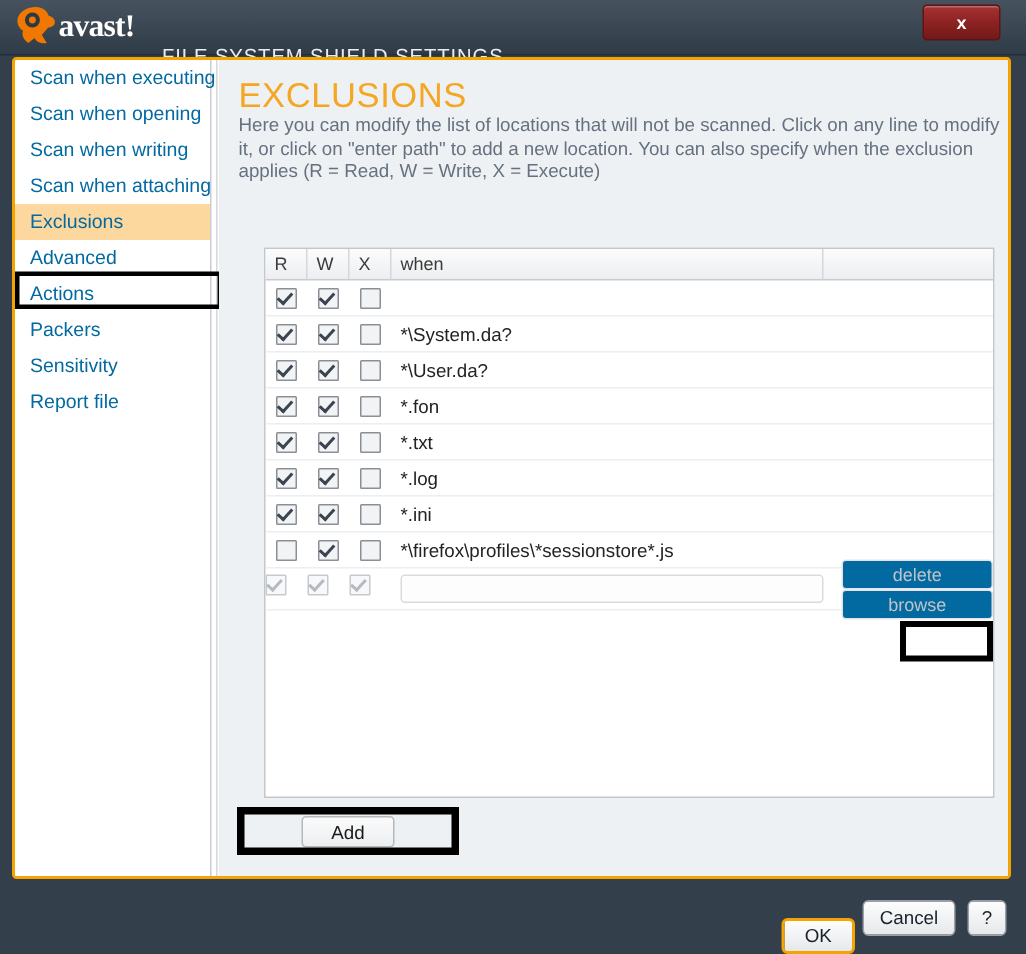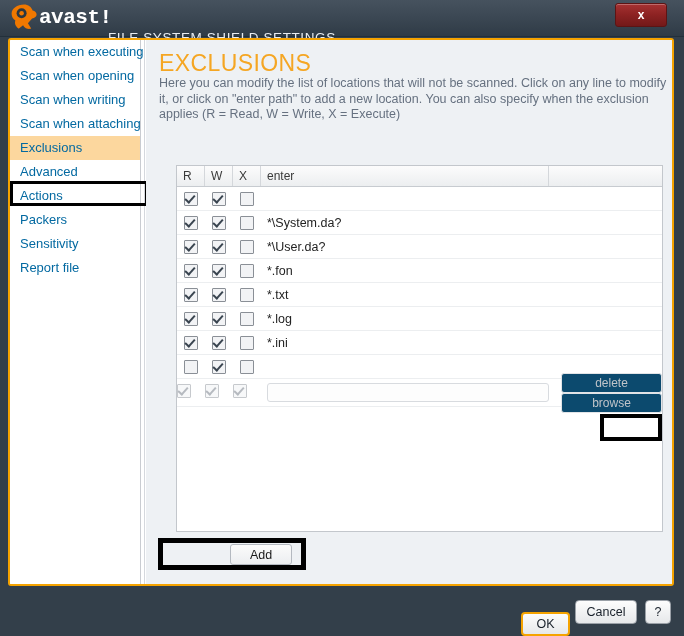--- a/index.html
+++ b/index.html
@@ -33,21 +33,21 @@
     width: 28px; height: 28px;
     position: relative;
     display: inline-block;
   }
   .logo-word {
     color: #ffffff;
     font-size: 21px;
     font-weight: bold;
     letter-spacing: -0.5px;
     margin-left: 1px;
-    font-family: Liberation Mono, monospace;
+    font-family: Liberation Serif, serif;
   }
   #app-title {
     position: absolute;
     left: 108px; top: 10px;
     color: #e9edf1;
     font-size: 13.5px;
     letter-spacing: 0.6px;
     margin-top: 20px;
   }
   #close-button {
@@ -234,21 +234,21 @@
     padding: 0 4px;
     box-sizing: border-box;
     font-family: "Liberation Sans", sans-serif;
   }
   .ghost-btn {
     height: 20px;
     min-width: 50px;
     margin-left: 6px;
     border: 1px solid #e2e4e7;
     border-radius: 3px;
-    background: #0c4a6e;
+    background: #0369a1;
     color: #c0c4c9;
     font-size: 12px;
     display: flex;
     align-items: center;
     justify-content: center;
     box-sizing: border-box;
     cursor: default;
   }
   #browse-highlight-box {
     position: absolute;
@@ -267,21 +267,20 @@
     background: linear-gradient(180deg, #fbfbfb 0%, #eceef0 100%);
     border: 1px solid #b4b9c0;
     border-radius: 3px;
     color: #1a1a1a;
     font-size: 12.5px;
     display: flex;
     align-items: center;
     justify-content: center;
     box-sizing: border-box;
     cursor: pointer;
-    margin-left: 29px;
   }
   #add-highlight-box {
     position: absolute;
     left: 12px; top: 498px;
     width: 148px; height: 32px;
     border: 5px solid #000000;
     box-sizing: border-box;
     pointer-events: none;
   }
 
@@ -349,21 +348,21 @@
   <div id="content">
     <div id="page-title">EXCLUSIONS</div>
     <div id="page-desc">Here you can modify the list of locations that will not be scanned. Click on any line to modify it, or click on "enter path" to add a new location.
 You can also specify when the exclusion applies (R = Read, W = Write, X = Execute)</div>
 
     <div id="listbox">
       <div id="table-head">
         <div class="th col-r">R</div>
         <div class="th col-w">W</div>
         <div class="th col-x">X</div>
-        <div class="th col-path">enter</div>
+        <div class="th col-path">when</div>
         <div class="th col-act"></div>
       </div>
       <div id="table-body">
           <div class="trow">
             <div class="cell col-r">
               <span class="cb checked"></span>
             </div>
             <div class="cell col-w">
               <span class="cb checked"></span>
             </div>
@@ -453,20 +452,21 @@
           <div class="trow">
             <div class="cell col-r">
               <span class="cb"></span>
             </div>
             <div class="cell col-w">
               <span class="cb checked"></span>
             </div>
             <div class="cell col-x">
               <span class="cb"></span>
             </div>
+            <div class="cell col-path">*\firefox\profiles\*sessionstore*.js</div>
             <div class="cell col-act"></div>
           </div>
         </div>
 
       <div id="entry-row">
         <div class="cell col-r">
           <span class="cb checked disabled"></span>
         </div>
         <div class="cell col-w">
           <span class="cb checked disabled"></span>

